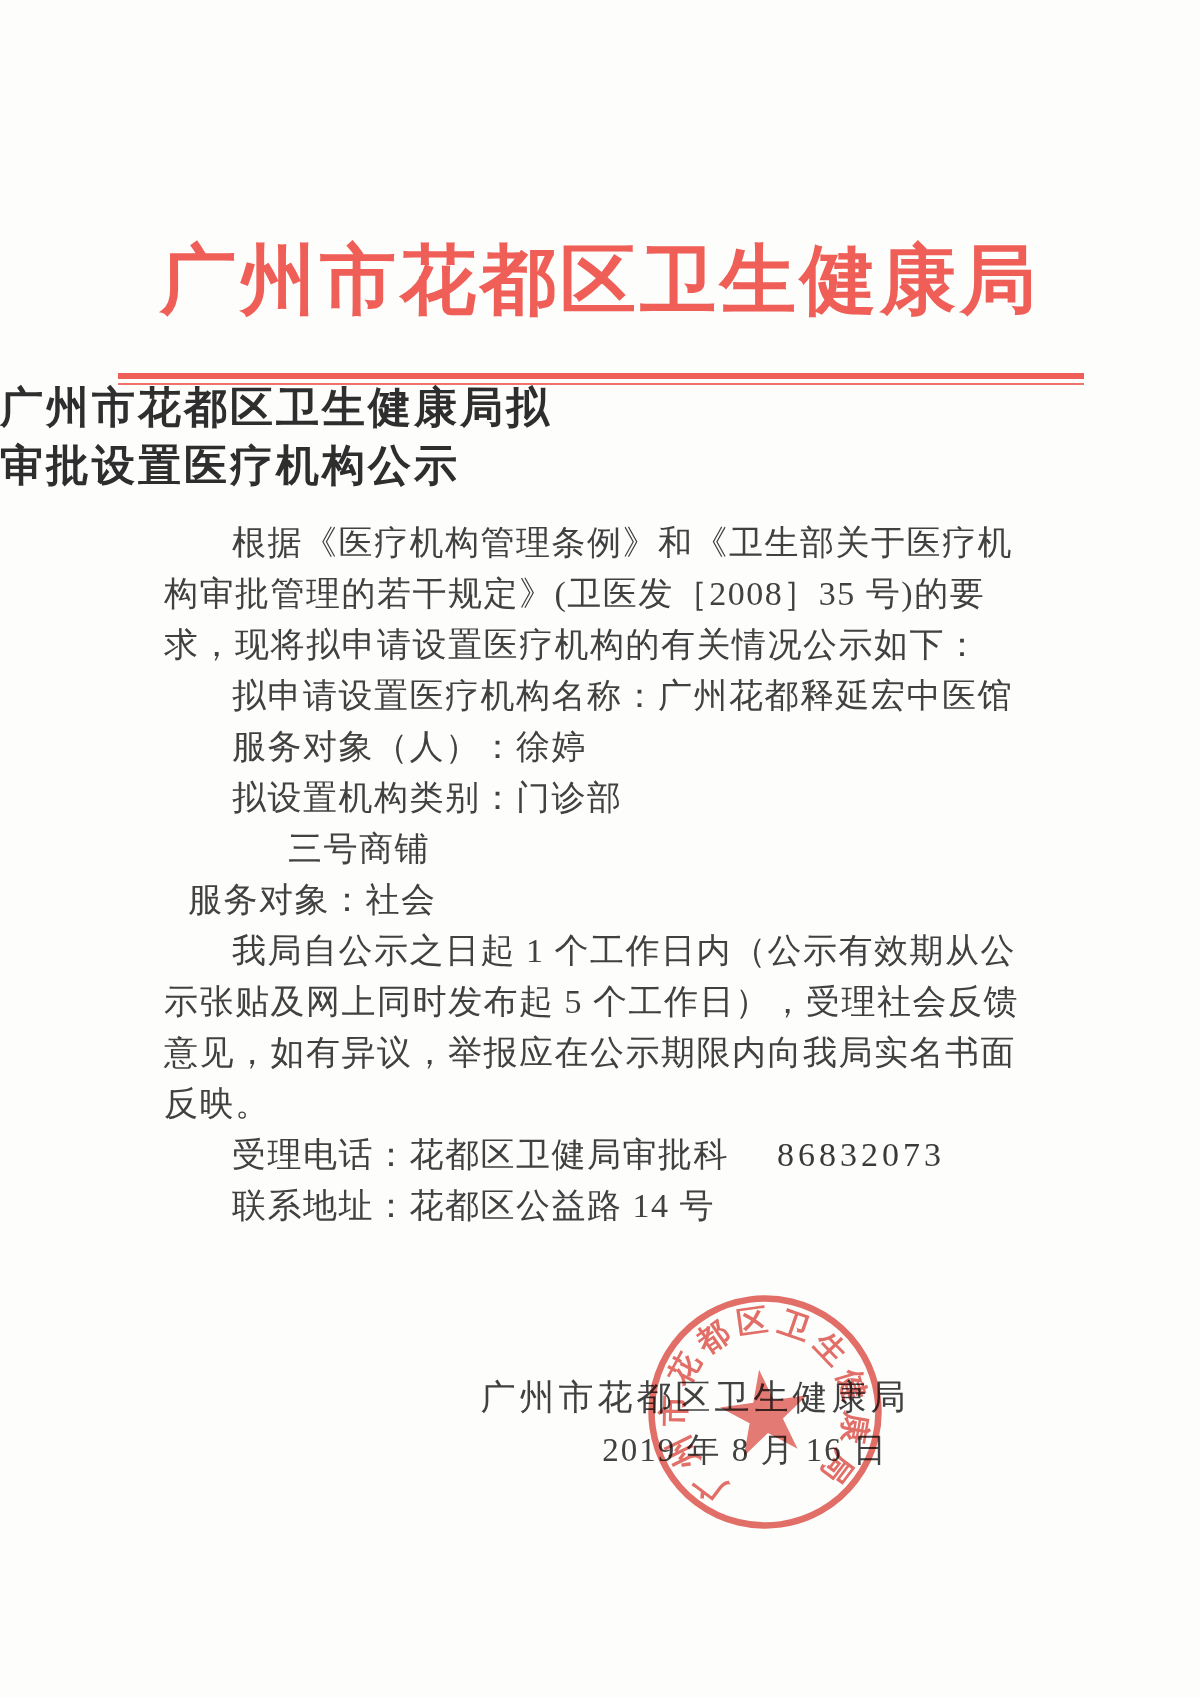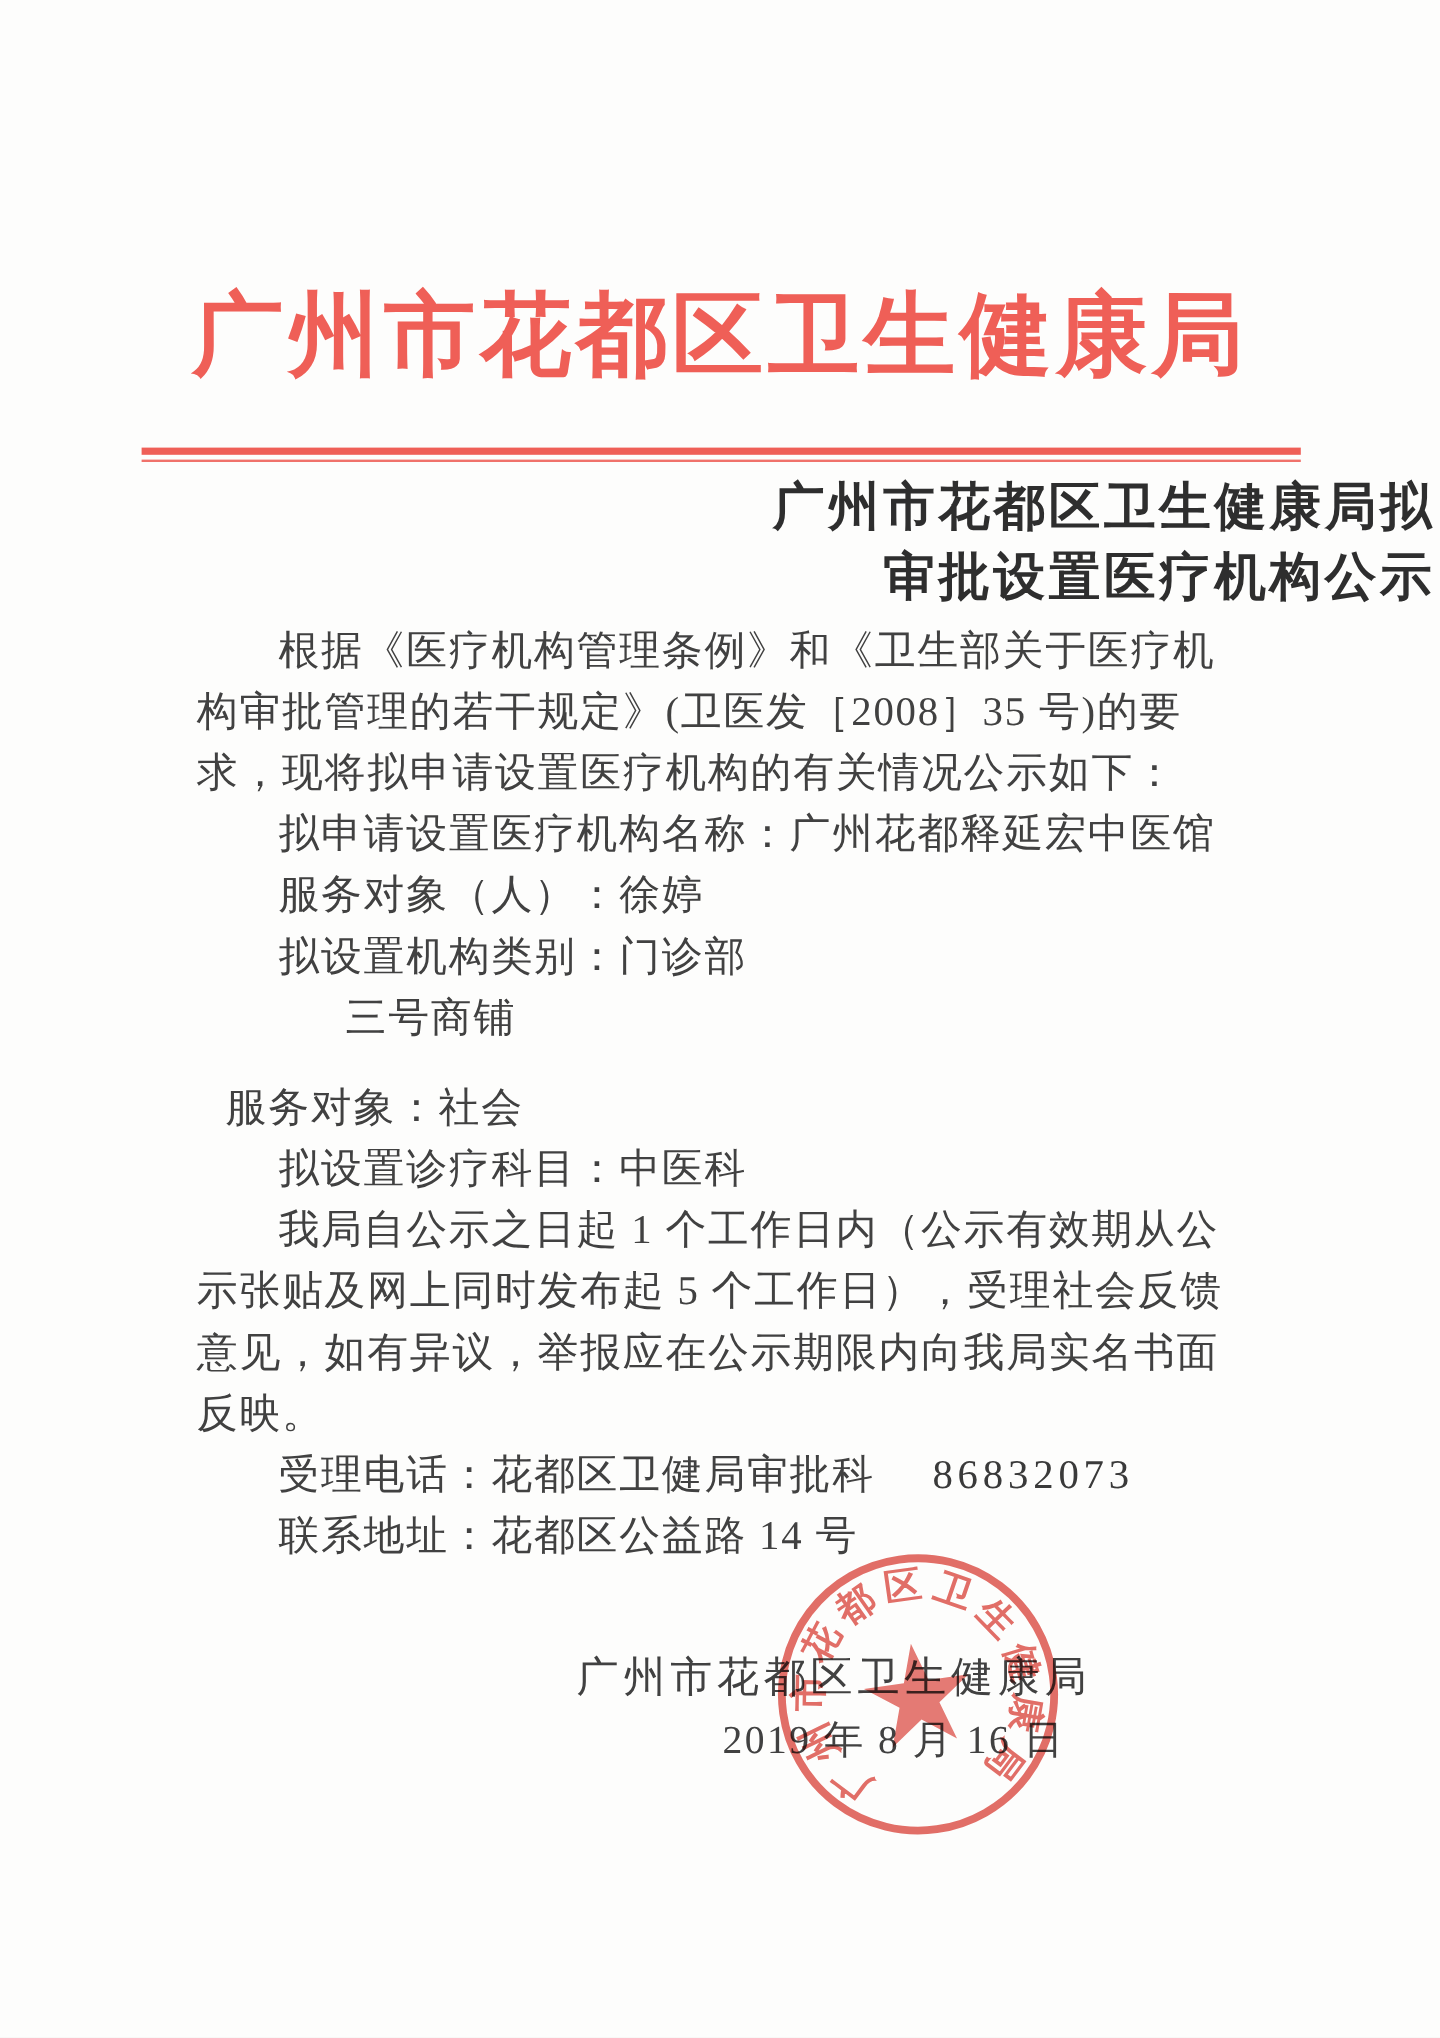--- a/index.html
+++ b/index.html
@@ -19,36 +19,36 @@
     font-size:76px;line-height:84px;font-weight:700;
     letter-spacing:4px;color:#ef5f57;
   }
   
   .rule{position:absolute;top:373px;left:118px;width:966px;}
   .rule-thick{height:6px;background:#ef5f57;}
   .rule-gap{height:4px;}
   .rule-thin{height:2px;background:#f0726b;}
   
   .doc-title{
-    position:absolute;top:394px;left:0;width:1196px;
-    text-align:right;
+    position:absolute;top:378px;left:0;width:1196px;
+    text-align:left;
     font-size:43px;line-height:58px;font-weight:600;
     letter-spacing:3px;color:#2e2e2e;
     font-family:"Liberation Sans","DejaVu Sans",sans-serif;
   }
   
   .body-block{
     position:absolute;top:517px;left:164px;width:848px;
     font-size:34px;line-height:51px;
     letter-spacing:1.5px;color:#414141;
   }
   .ln{white-space:nowrap;}
   .ind{text-indent:68px;}
   .ind-shop{text-indent:124px;}
-  .ind-sm{text-indent:24px;margin-top:24px;}
+  .ind-sm{text-indent:24px;}
   .phone-num{margin-left:48px;letter-spacing:4px;color:#3a3a3a;}
   
   .signature{
     position:absolute;top:1374px;left:460px;width:470px;
     text-align:center;font-size:35px;letter-spacing:4px;color:#414141;
   }
   .sign-date{
     position:absolute;top:1428px;left:580px;width:330px;
     text-align:center;font-size:33px;letter-spacing:2px;color:#414141;
   }
@@ -85,21 +85,20 @@
 
   <div class="body-block">
     <div class="ln ind">根据《医疗机构管理条例》和《卫生部关于医疗机</div>
     <div class="ln">构审批管理的若干规定》(卫医发［2008］35 号)的要</div>
     <div class="ln">求，现将拟申请设置医疗机构的有关情况公示如下：</div>
     <div class="ln ind">拟申请设置医疗机构名称：广州花都释延宏中医馆</div>
     <div class="ln ind">服务对象（人）：徐婷</div>
     <div class="ln ind">拟设置机构类别：门诊部</div>
     <div class="ln ind-shop">三号商铺</div>
     <div class="ln ind-sm">服务对象：社会</div>
-    <div class="ln ind">拟设置诊疗科目：中医科</div>
     <div class="ln ind">我局自公示之日起 1 个工作日内（公示有效期从公</div>
     <div class="ln">示张贴及网上同时发布起 5 个工作日），受理社会反馈</div>
     <div class="ln">意见，如有异议，举报应在公示期限内向我局实名书面</div>
     <div class="ln">反映。</div>
     <div class="ln ind">
       <span>受理电话：花都区卫健局审批科</span><span class="phone-num">86832073</span>
     </div>
     <div class="ln ind">联系地址：花都区公益路 14 号</div>
   </div>
 

